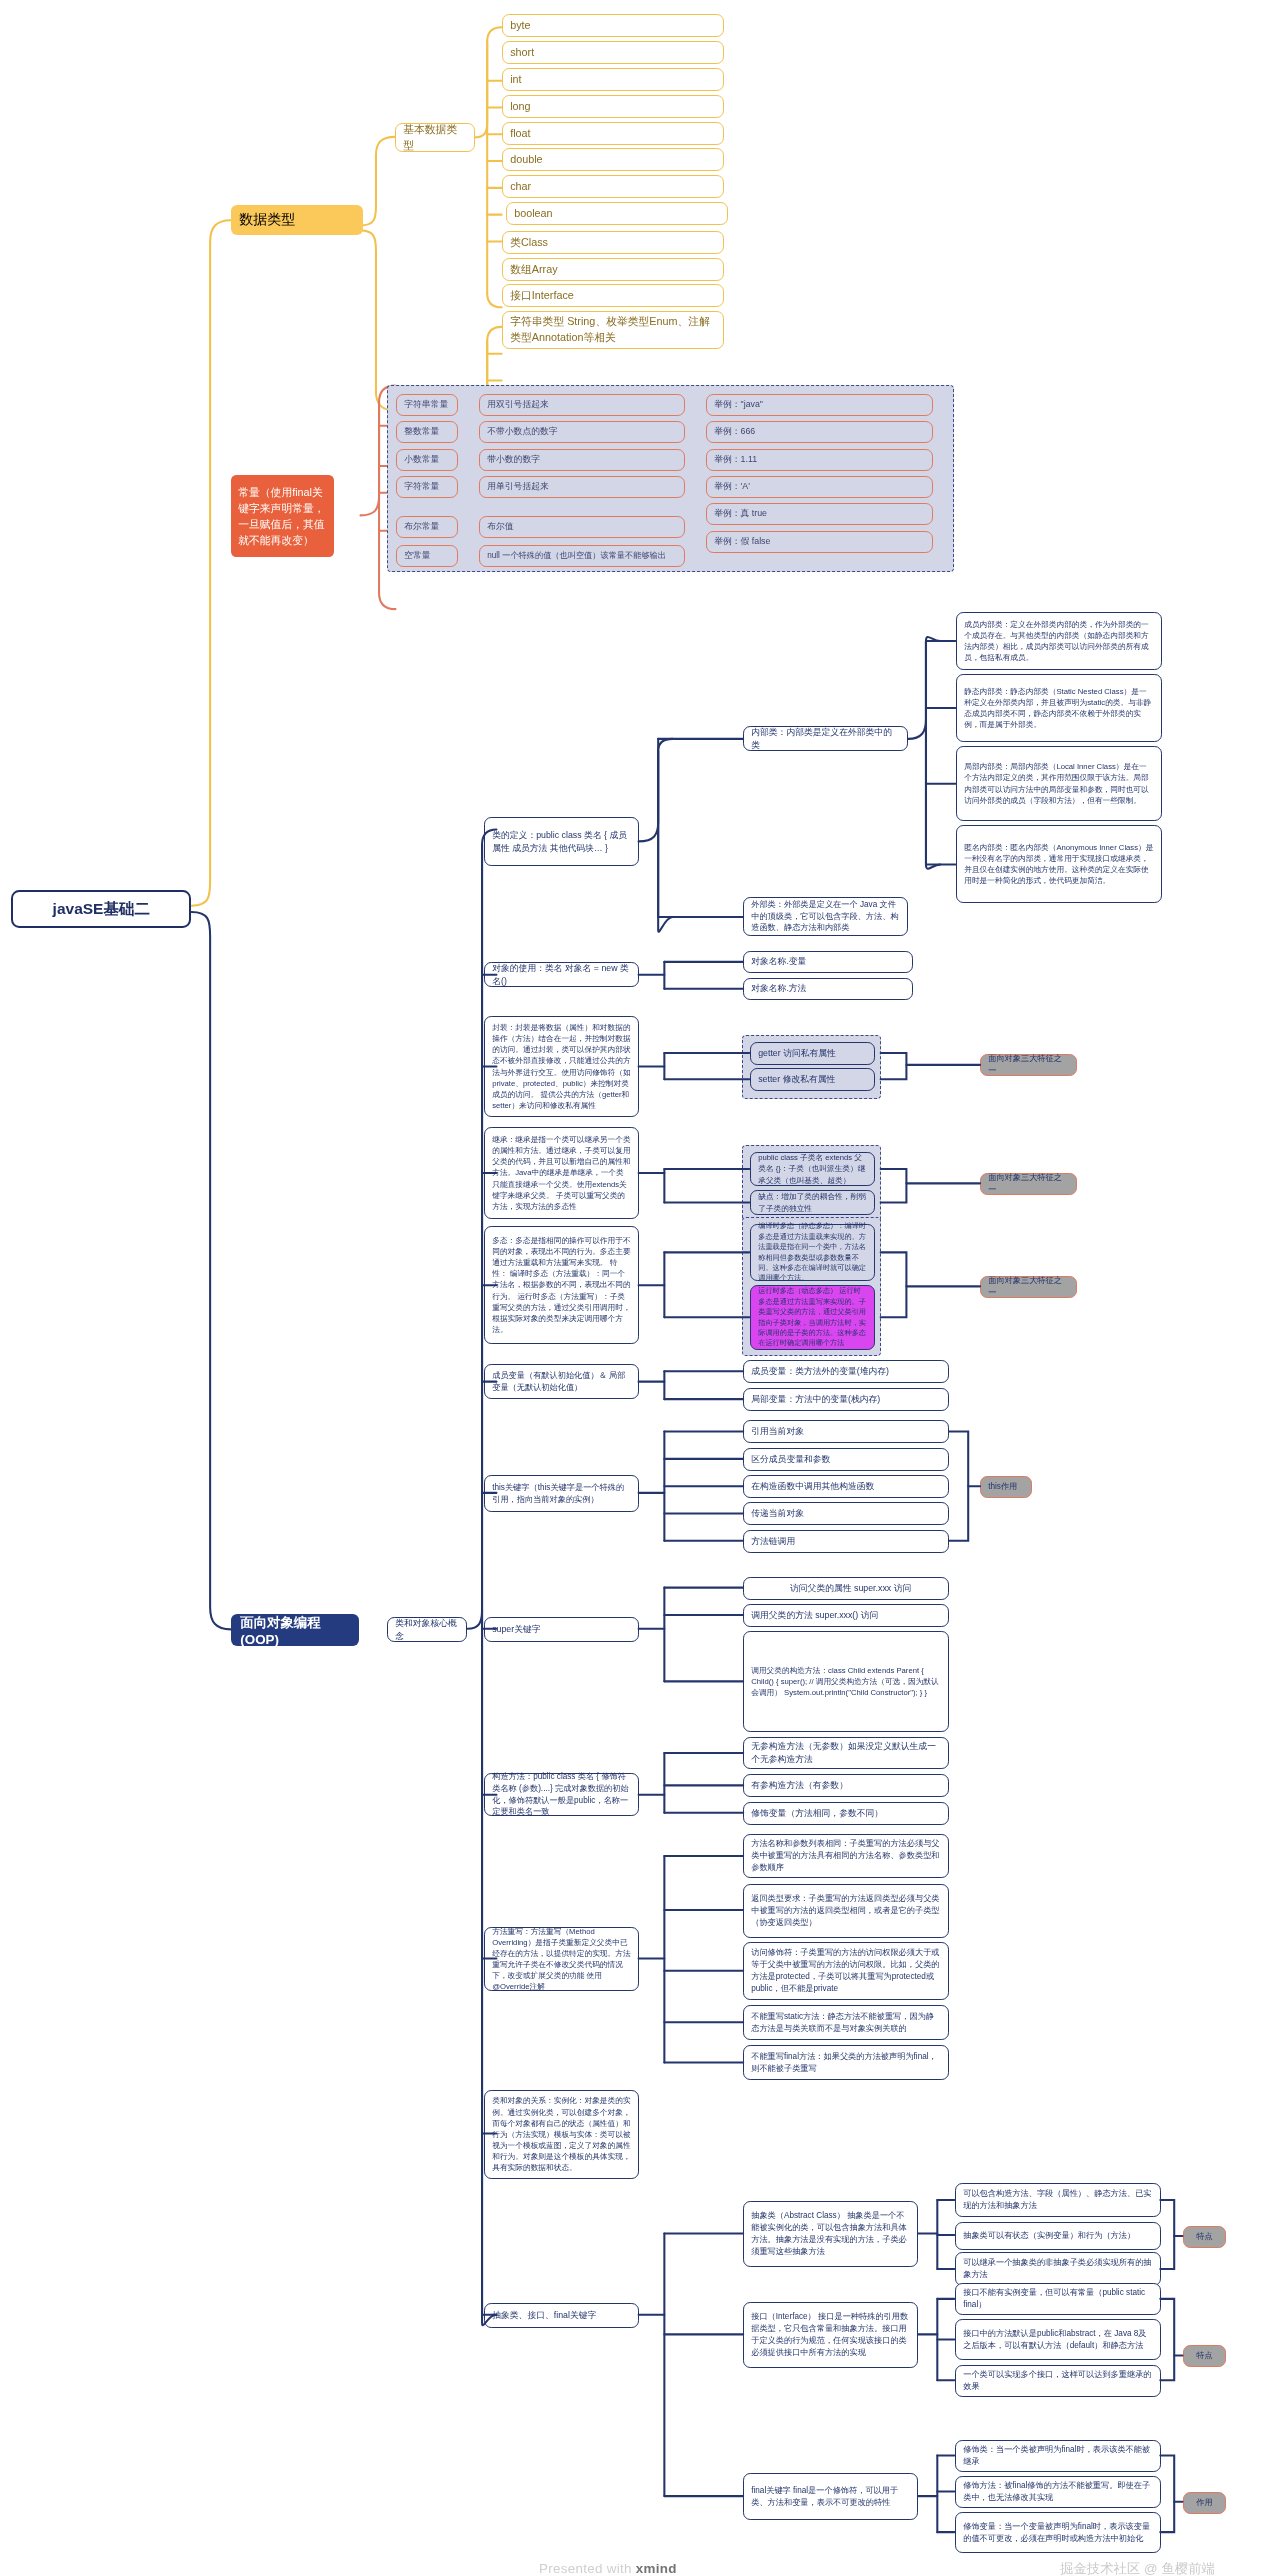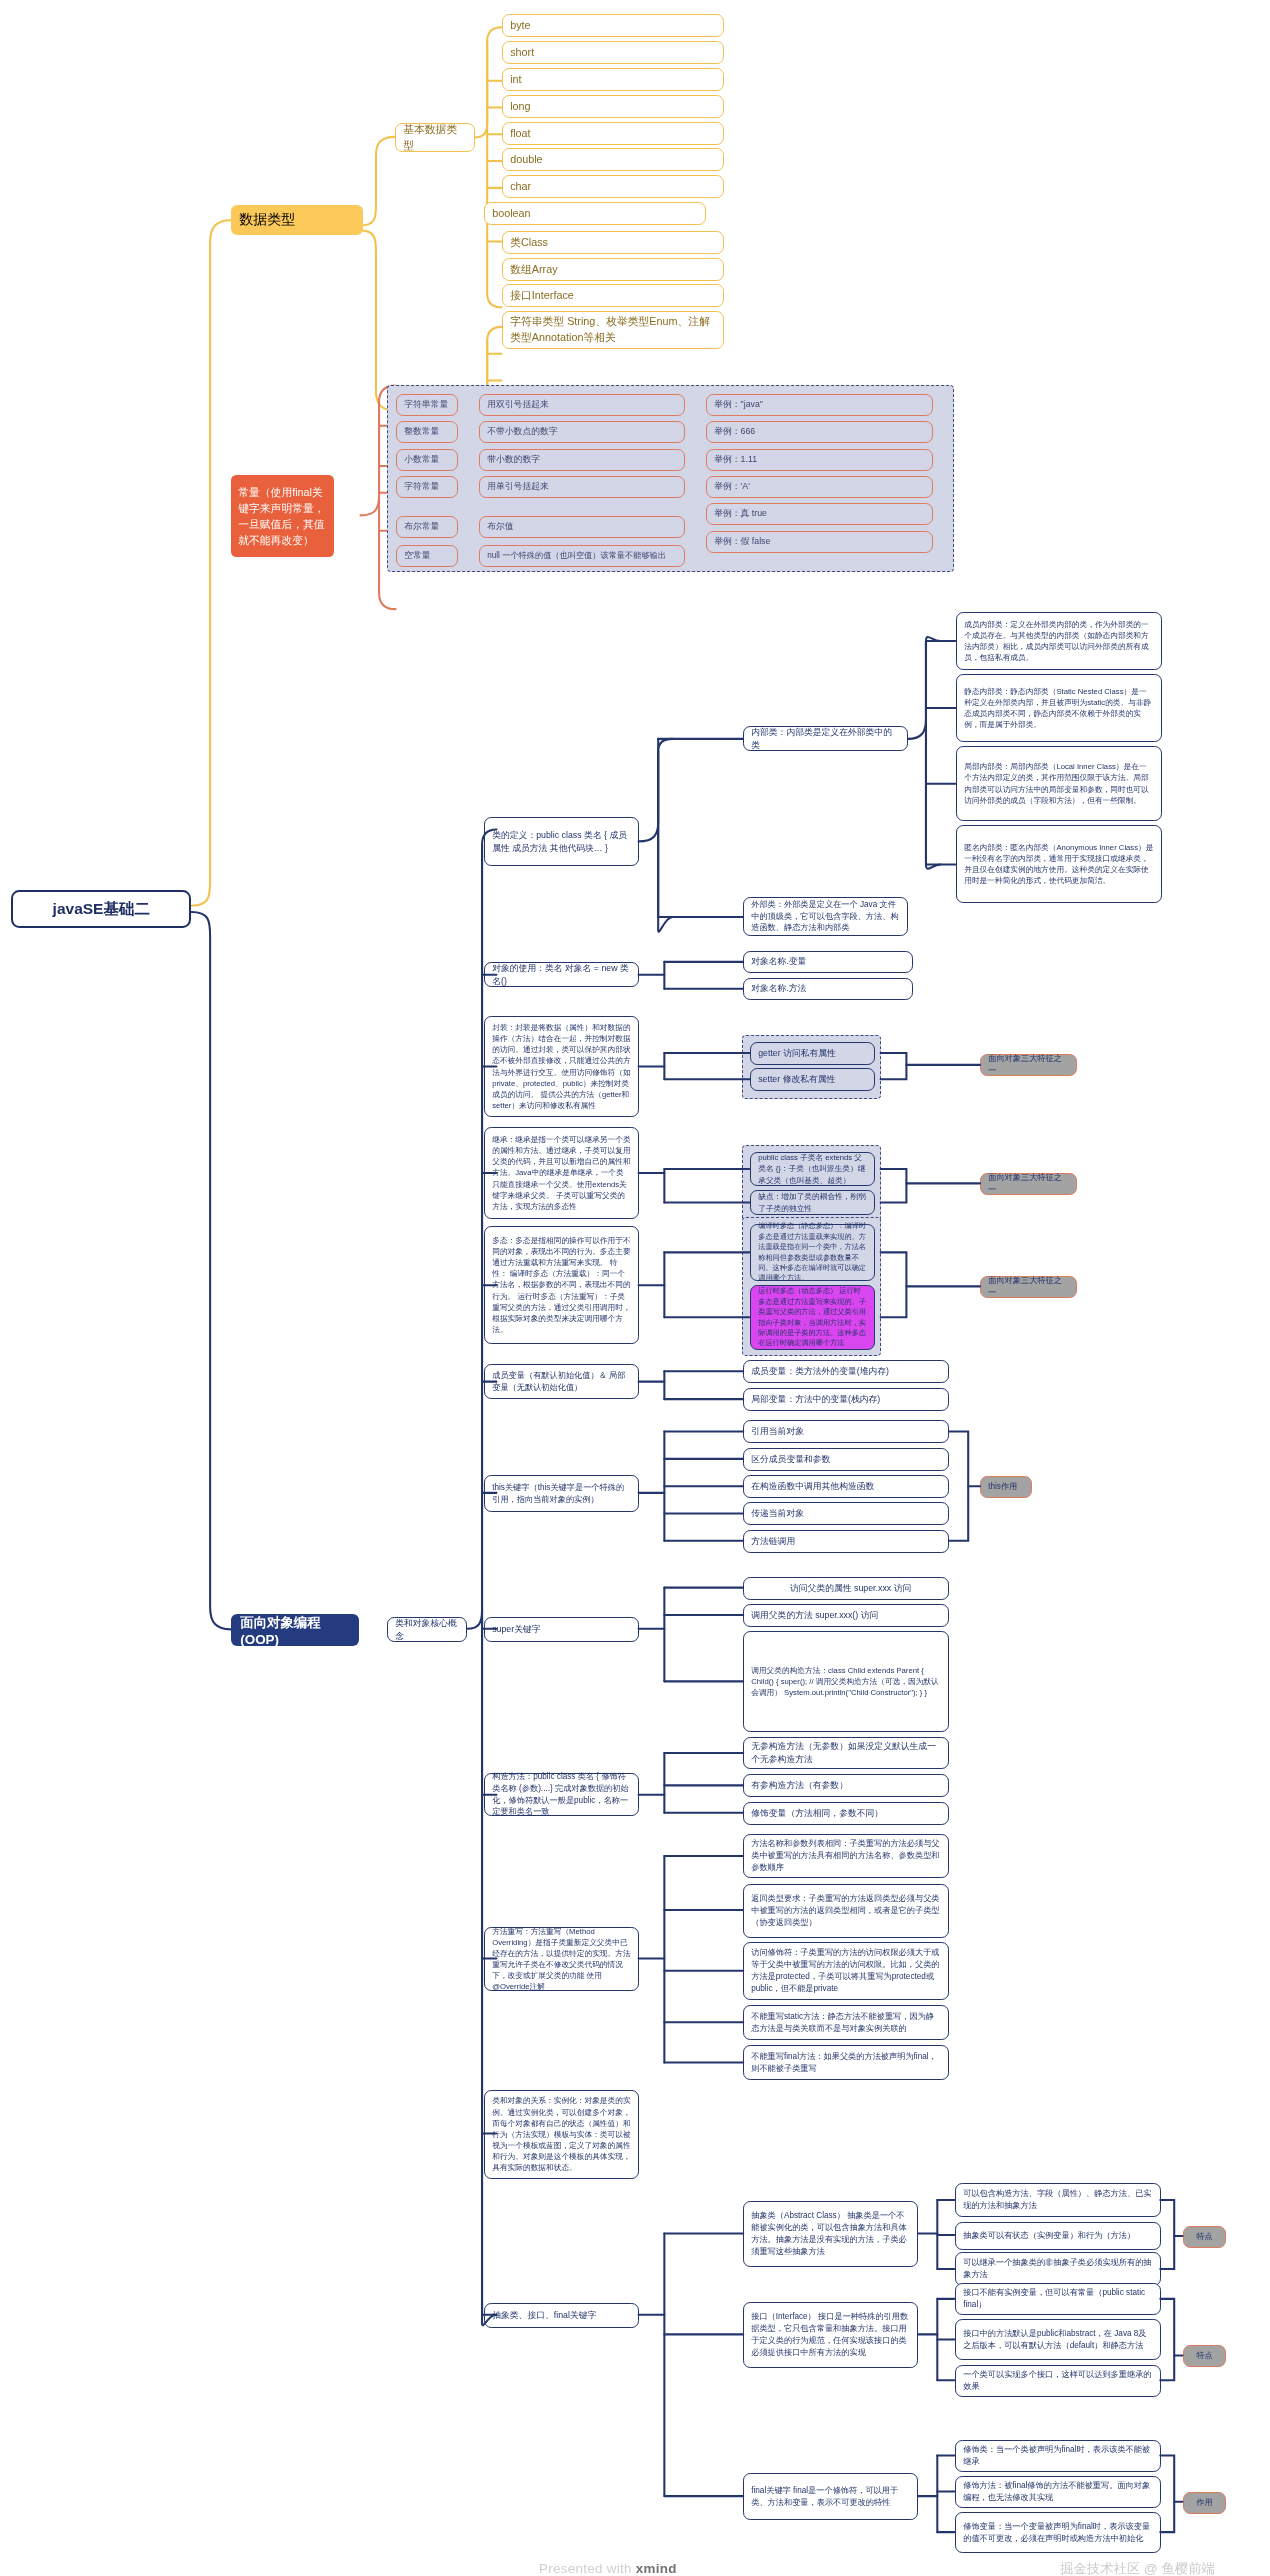--- a/index.html
+++ b/index.html
@@ -126,21 +126,21 @@
   </div>
 <div class="node amber" style="left:502px; top:122px; width:222px; height:23px; font-size:10.8px;">
     <span>float</span>
   </div>
 <div class="node amber" style="left:502px; top:148px; width:222px; height:23px; font-size:10.8px;">
     <span>double</span>
   </div>
 <div class="node amber" style="left:502px; top:175px; width:222px; height:23px; font-size:10.8px;">
     <span>char</span>
   </div>
-<div class="node amber" style="left:484px; top:202px; width:222px; height:23px; font-size:10.8px;">
+<div class="node amber" style="left:506px; top:202px; width:222px; height:23px; font-size:10.8px;">
     <span>boolean</span>
   </div>
 
 <div class="node amber" style="left:502px; top:231px; width:222px; height:23px; font-size:10.8px;">
     <span>类Class</span>
   </div>
 <div class="node amber" style="left:502px; top:258px; width:222px; height:23px; font-size:10.8px;">
     <span>数组Array</span>
   </div>
 <div class="node amber" style="left:502px; top:284px; width:222px; height:23px; font-size:10.8px;">
@@ -433,21 +433,21 @@
 </div>
 
 <div class="node blue" style="left:743px; top:2473px; width:175px; height:47px; font-size:8.2px;">
   <span>final关键字
 final是一个修饰符，可以用于类、方法和变量，表示不可更改的特性</span>
 </div>
 <div class="node blue" style="left:955px; top:2440px; width:206px; height:32px; font-size:8.2px;">
   <span>修饰类：当一个类被声明为final时，表示该类不能被继承</span>
 </div>
 <div class="node blue" style="left:955px; top:2476px; width:206px; height:32px; font-size:8.2px;">
-  <span>修饰方法：被final修饰的方法不能被重写。面向对象编程，也无法修改其实现</span>
+  <span>修饰方法：被final修饰的方法不能被重写。即使在子类中，也无法修改其实现</span>
 </div>
 <div class="node blue" style="left:955px; top:2512px; width:206px; height:41px; font-size:8.2px;">
   <span>修饰变量：当一个变量被声明为final时，表示该变量的值不可更改，必须在声明时或构造方法中初始化</span>
 </div>
 <div class="node tag" style="left:1183px; top:2492px; width:43px; height:21.6px; font-size:8.2px; justify-content:center;">
   <span>作用</span>
 </div>
 
 <svg class="conn" xmlns="http://www.w3.org/2000/svg" viewBox="0 0 2466 5047" width="1270" height="2600">
   <g fill="none" stroke="#24356b" stroke-width="4" stroke-linecap="round">

